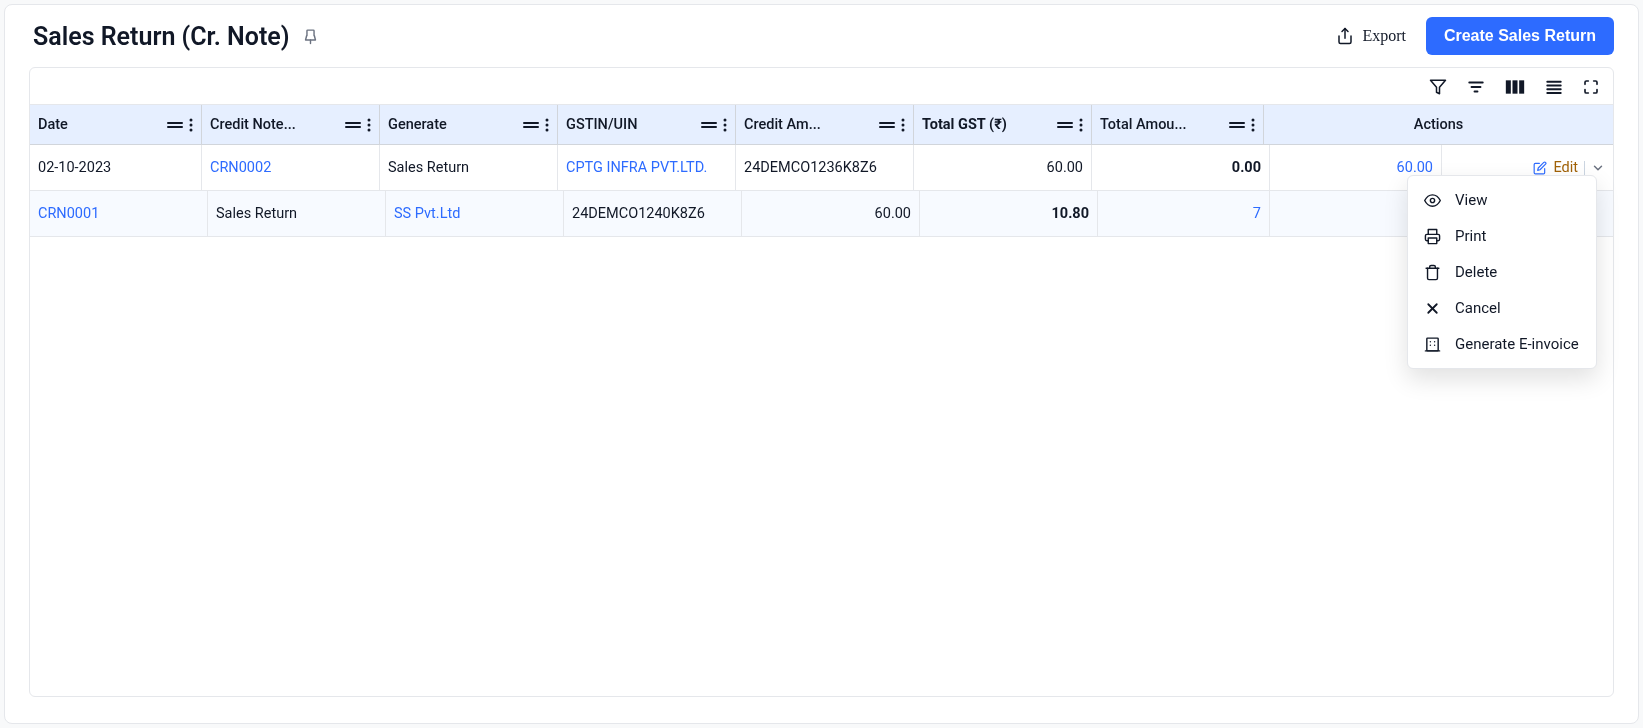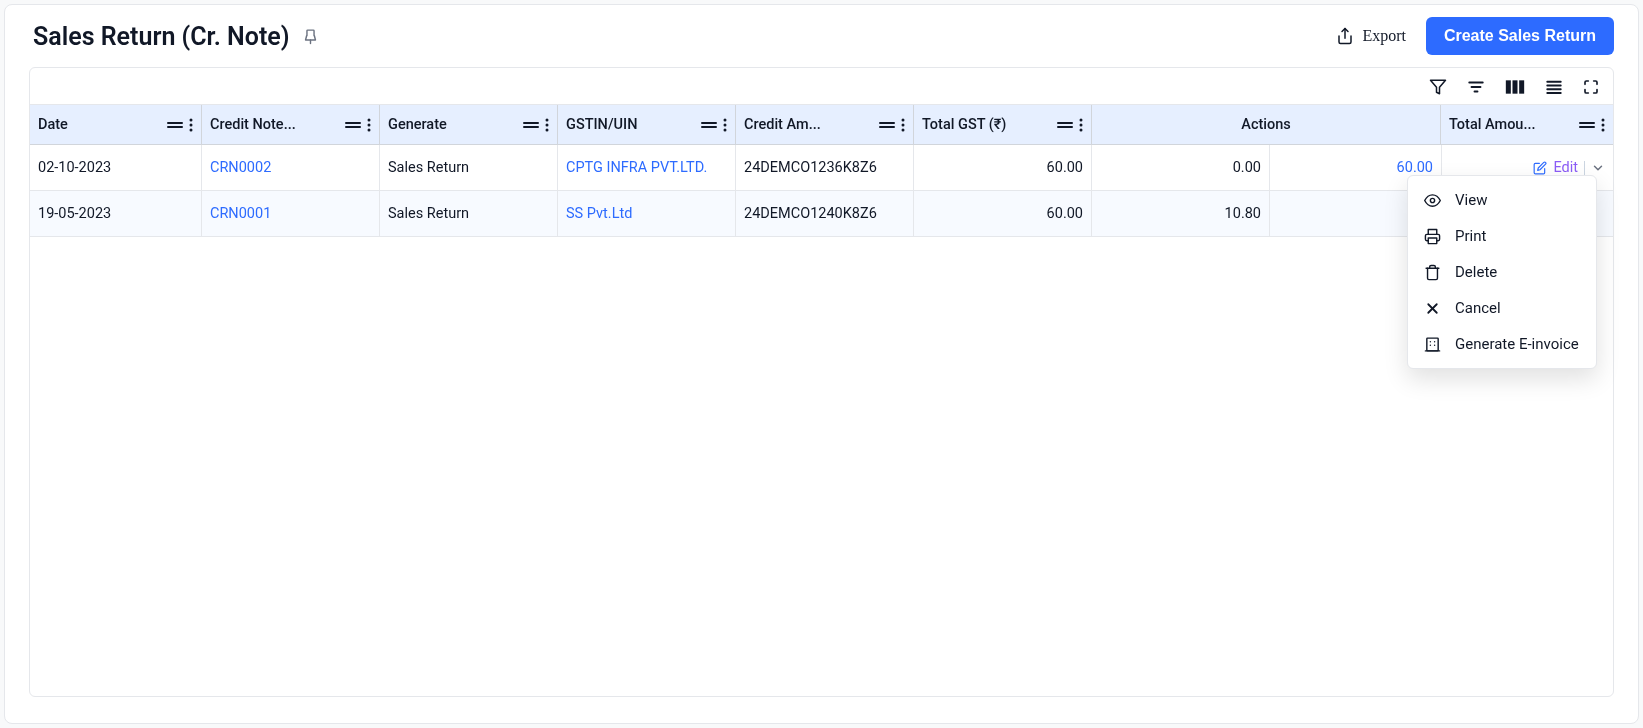--- a/index.html
+++ b/index.html
@@ -156,30 +156,30 @@
   .cell.right { justify-content: flex-end; }
   .link { color: #2d6bff; cursor: pointer; }
 
   
   .w-date    { width: 172px; }
   .w-credit  { width: 178px; }
   .w-reason  { width: 178px; }
   .w-cust    { width: 178px; }
   .w-gstin   { width: 178px; }
   .w-taxable { width: 178px; }
-  .w-gst     { width: 178px; }
+  .w-gst     { width: 178px; font-weight: bold; }
   .w-amount  { width: 172px; }
   .w-actions { flex: 1; min-width: 150px; }
 
   .edit-group {
     display: flex;
     align-items: center;
     gap: 6px;
     margin-left: auto;
-    color: #8b5cf6;
+    color: #a16207;
   }
   .edit-group .divider {
     width: 1px;
     height: 14px;
     background: #cbd5e1;
   }
   .edit-label { font-size: 14.5px; }
   .chev { color: #6b7280; display: inline-flex; cursor: pointer; }
 
   
@@ -375,40 +375,40 @@
               </span>
             <span class="menu-dots">
                 <svg width="4" height="14" viewBox="0 0 4 14" fill="currentColor">
                   <circle cx="2" cy="2" r="1.5"></circle>
                   <circle cx="2" cy="7" r="1.5"></circle>
                   <circle cx="2" cy="12" r="1.5"></circle>
                 </svg>
               </span>
           </span>
         </div>
+        <div class="col w-amount">
+          <span class="col-label">Total Amou...</span>
+          <span class="col-icons">
+            <span class="drag-icon">
+                <svg width="16" height="10" viewBox="0 0 16 10" fill="none" stroke="currentColor" stroke-width="2" stroke-linecap="round">
+                  <line x1="1" y1="3" x2="15" y2="3"></line>
+                  <line x1="1" y1="7" x2="15" y2="7"></line>
+                </svg>
+              </span>
+            <span class="menu-dots">
+                <svg width="4" height="14" viewBox="0 0 4 14" fill="currentColor">
+                  <circle cx="2" cy="2" r="1.5"></circle>
+                  <circle cx="2" cy="7" r="1.5"></circle>
+                  <circle cx="2" cy="12" r="1.5"></circle>
+                </svg>
+              </span>
+          </span>
+        </div>
         <div class="col w-actions col-actions">
           <span class="col-label">Actions</span>
-        </div>
-        <div class="col w-amount">
-          <span class="col-label">Total Amou...</span>
-          <span class="col-icons">
-            <span class="drag-icon">
-                <svg width="16" height="10" viewBox="0 0 16 10" fill="none" stroke="currentColor" stroke-width="2" stroke-linecap="round">
-                  <line x1="1" y1="3" x2="15" y2="3"></line>
-                  <line x1="1" y1="7" x2="15" y2="7"></line>
-                </svg>
-              </span>
-            <span class="menu-dots">
-                <svg width="4" height="14" viewBox="0 0 4 14" fill="currentColor">
-                  <circle cx="2" cy="2" r="1.5"></circle>
-                  <circle cx="2" cy="7" r="1.5"></circle>
-                  <circle cx="2" cy="12" r="1.5"></circle>
-                </svg>
-              </span>
-          </span>
         </div>
       </div>
 
       <div class="grid-body">
         <div class="grid-row">
           <div class="cell w-date">02-10-2023</div>
           <div class="cell w-credit link">CRN0002</div>
           <div class="cell w-reason">Sales Return</div>
           <div class="cell w-cust link">CPTG INFRA PVT.LTD.</div>
           <div class="cell w-gstin">24DEMCO1236K8Z6</div>
@@ -428,21 +428,20 @@
               <span class="chev">
                 <svg width="14" height="14" viewBox="0 0 24 24" fill="none" stroke="currentColor" stroke-width="2.5" stroke-linecap="round" stroke-linejoin="round">
                     <polyline points="6 9 12 15 18 9"></polyline>
                   </svg>
               </span>
             </div>
           </div>
         </div>
 
         <div class="grid-row">
-          <div class="cell w-date">19-05-2023</div>
           <div class="cell w-credit link">CRN0001</div>
           <div class="cell w-reason">Sales Return</div>
           <div class="cell w-cust link">SS Pvt.Ltd</div>
           <div class="cell w-gstin">24DEMCO1240K8Z6</div>
           <div class="cell w-taxable right">60.00</div>
           <div class="cell w-gst right">10.80</div>
           <div class="cell w-amount right link">7</div>
           <div class="cell w-actions"></div>
         </div>
       </div>

